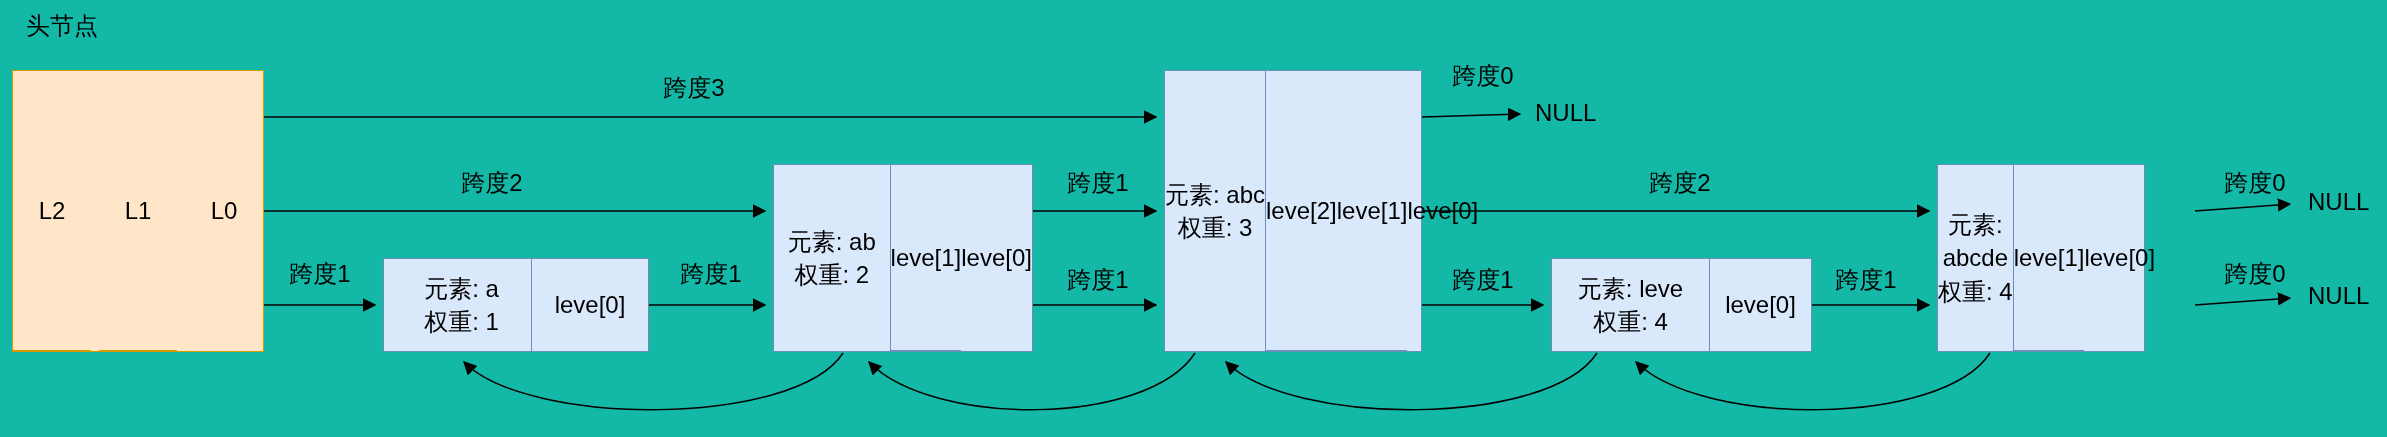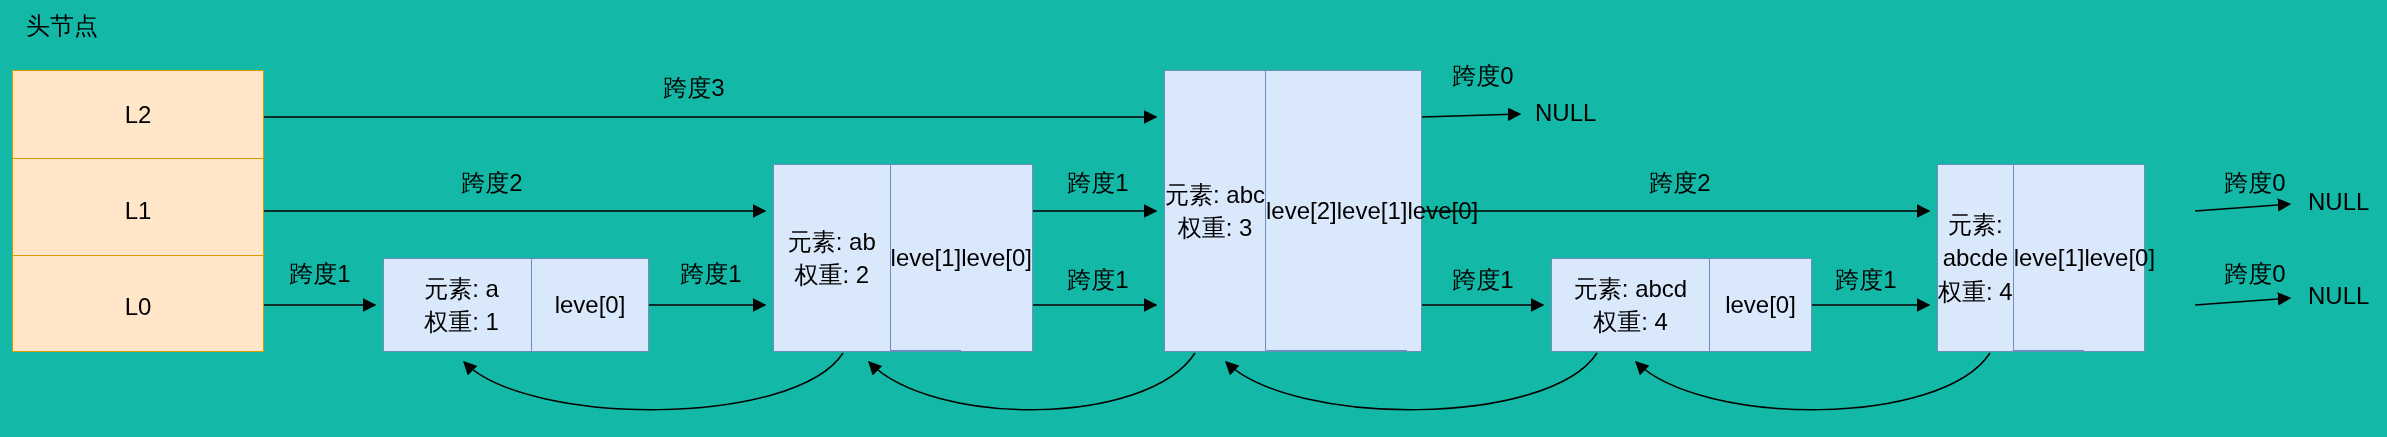--- a/index.html
+++ b/index.html
@@ -5,21 +5,21 @@
   * { margin:0; padding:0; box-sizing:border-box; }
   html,body { background:#ffffff; }
   body { font-family:"Liberation Sans","DejaVu Sans",sans-serif; color:#000; }
   .stage {
     position:relative; width:2387px; height:437px; background:#14b8a6;
     overflow:hidden; font-size:24px;
   }
   .wires { position:absolute; left:0; top:0; width:2387px; height:437px; }
   .wire { fill:none; stroke:var(--line,#000); stroke-width:1.5; marker-end:url(#arrowhead); }
   .head-box {
-    position:absolute; display:flex; flex-direction:column;
+    position:absolute; display:flex; flex-direction:row;
     background:var(--head-fill,#ffe6c9); border:1.5px solid var(--head-border,#d79b00);gap:8px;
   }
   .hcell { flex:1; display:flex; align-items:center; justify-content:center;
            border-bottom:1.5px solid var(--head-border,#d79b00); }
   .hcell:last-child { border-bottom:none; }
   .node {
     position:absolute; display:flex;
     background:var(--node-fill,#dae8fc); border:1.5px solid var(--node-border,#6c8ebf);
   }
   .info { display:flex; flex-direction:column; align-items:center; justify-content:center;
@@ -102,21 +102,21 @@
     </div>
     <div class="ncol">
       <div class="lcell">leve[2]</div>
       <div class="lcell">leve[1]</div>
       <div class="lcell">leve[0]</div>
     </div>
   </div>
 
   <div class="node" style="left:1551px; top:258px; width:261px; height:94px;">
     <div class="info" style="width:158px;">
-      <div>元素: abcd</div>
+      <div>元素: leve</div>
       <div>权重: 4</div>
     </div>
     <div class="ncol">
       <div class="lcell">leve[0]</div>
     </div>
   </div>
 
   <div class="node" style="left:1937px; top:164px; width:208px; height:188px;">
     <div class="info" style="width:130px;">
       <div>元素:</div>

